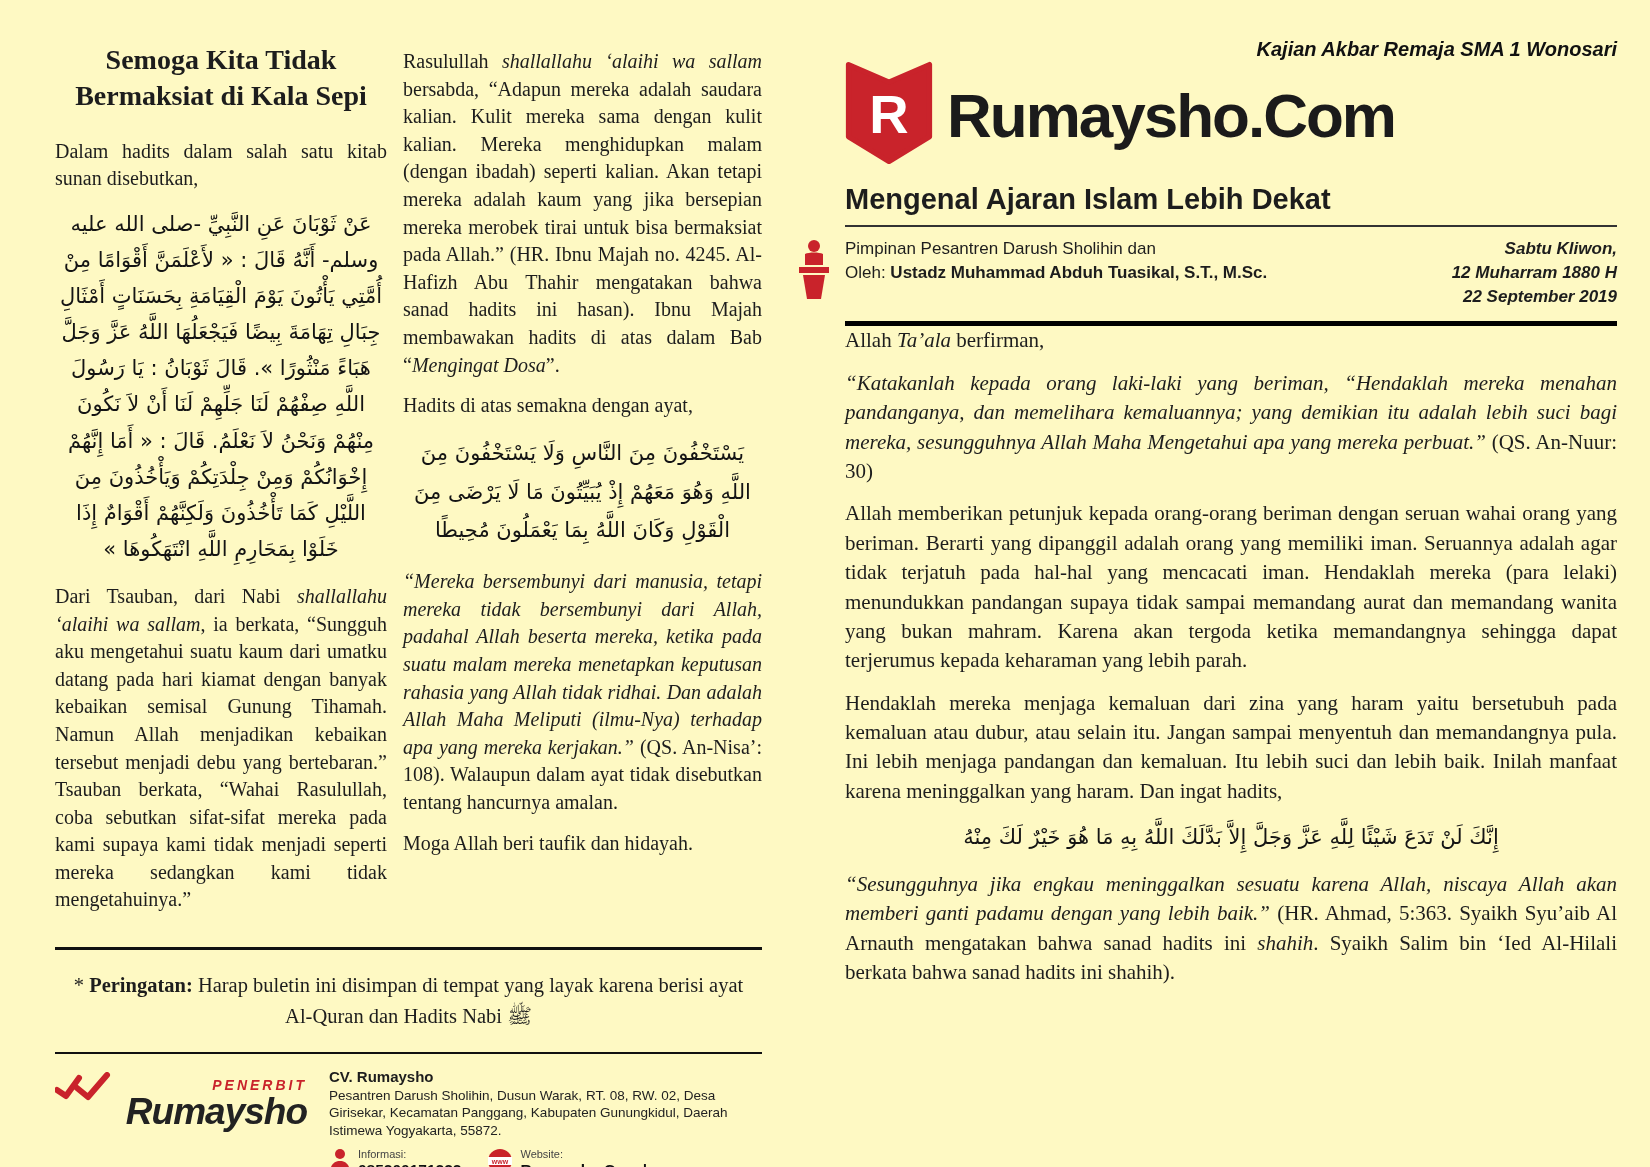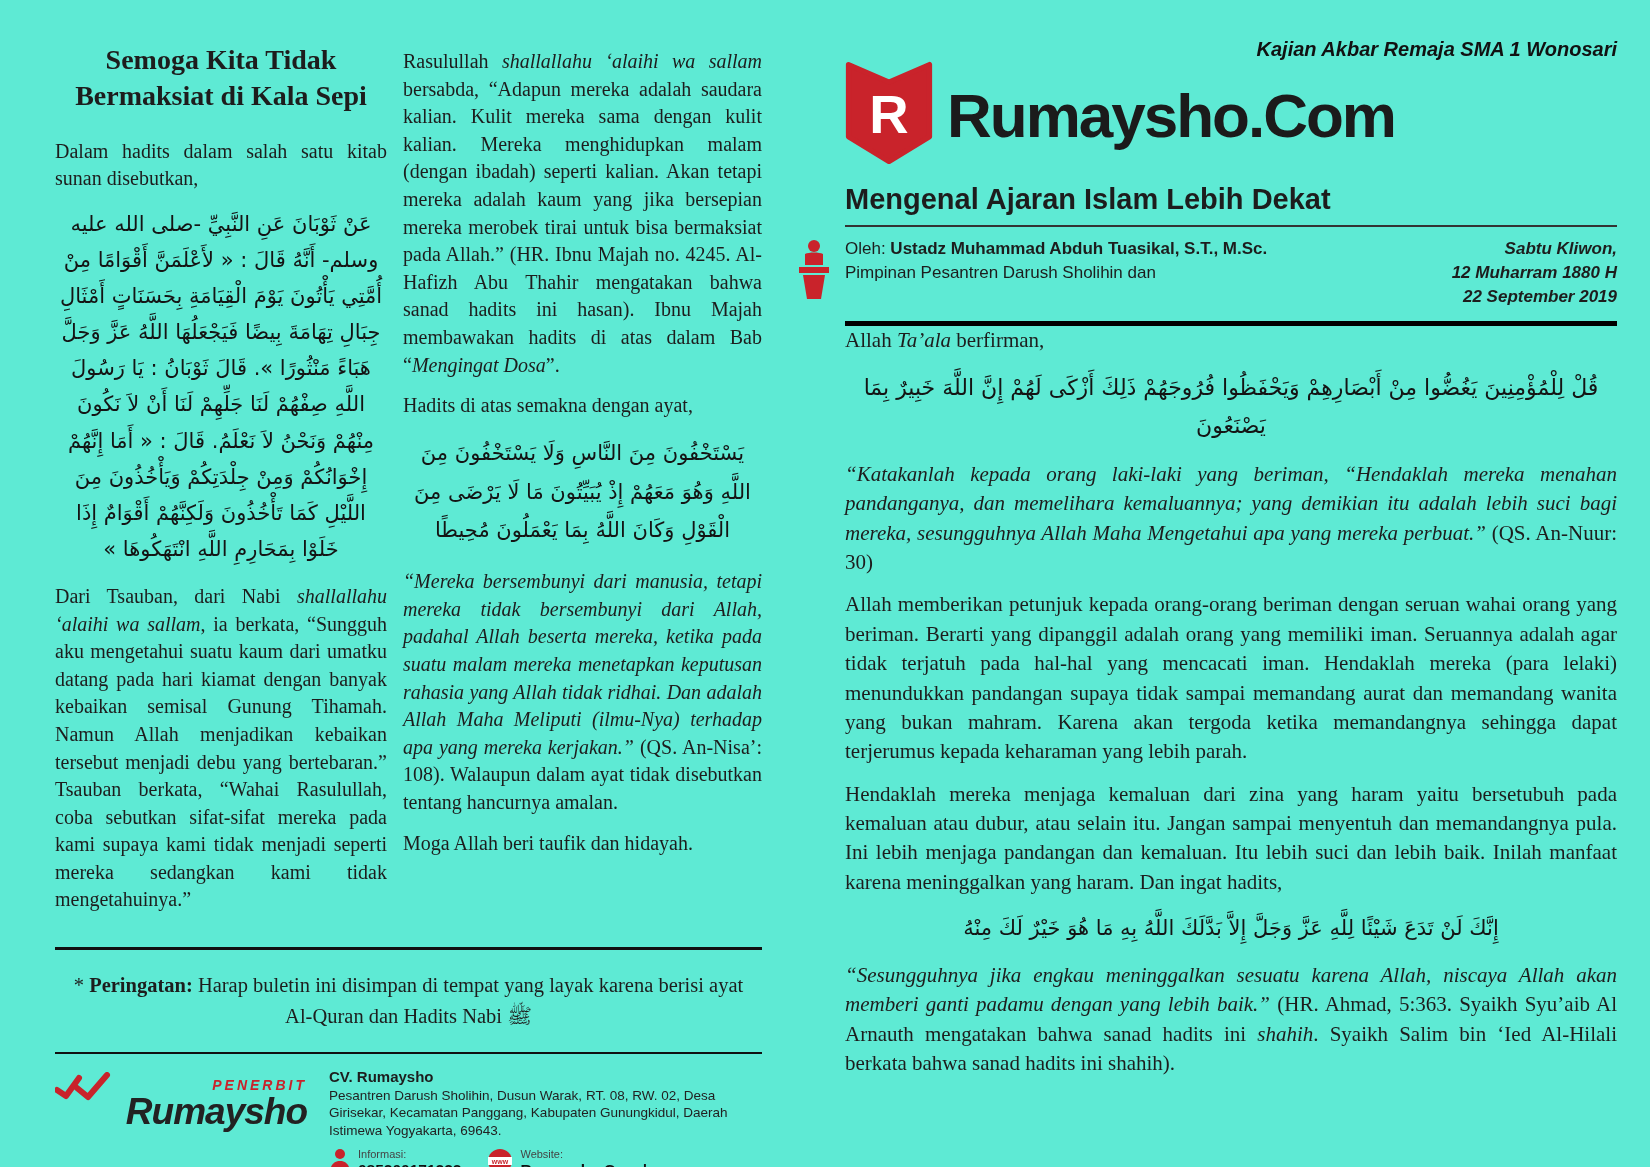--- a/index.html
+++ b/index.html
@@ -1,16 +1,16 @@
 <!DOCTYPE html>
 <html><head>
 <meta charset="utf-8">
 <style>
   html,body{margin:0;padding:0;background:#ffffff;}
-  .sheet{position:relative;width:1650px;height:1167px;background:#5eead4;overflow:hidden;
+  .sheet{position:relative;width:1650px;height:1167px;background:#fef9c3;overflow:hidden;
          color:#1d1d1d;font-family:"Liberation Serif",serif;}
   
   .rt-i{font-style:italic;}
   .rt-b{font-weight:bold;}
   .arabic{font-family:"DejaVu Sans",sans-serif;direction:rtl;text-align:center;color:#141414;}
   p{margin:0;}
   
   .page-left{position:absolute;left:55px;top:36px;width:707px;}
   .cols{display:flex;gap:16px;}
   .col1{width:332px;}
@@ -91,21 +91,21 @@
             <path d="M22 16 L33 25 L52 3" fill="none" stroke="#c9232b" stroke-width="6" stroke-linecap="round" stroke-linejoin="round"></path>
           </svg>
         </span>
         <div class="pub-text">
           <span class="pub-label">PENERBIT</span>
           <span class="pub-name">Rumaysho</span>
         </div>
       </div>
       <div class="pub-info">
         <div class="company">CV. Rumaysho</div>
-        <div class="address">Pesantren Darush Sholihin, Dusun Warak, RT. 08, RW. 02, Desa Girisekar, Kecamatan Panggang, Kabupaten Gunungkidul, Daerah Istimewa Yogyakarta, 69643.</div>
+        <div class="address">Pesantren Darush Sholihin, Dusun Warak, RT. 08, RW. 02, Desa Girisekar, Kecamatan Panggang, Kabupaten Gunungkidul, Daerah Istimewa Yogyakarta, 55872.</div>
         <div class="contact-row">
           <div class="contact">
             <span>
               <svg width="22" height="26" viewBox="0 0 22 26">
                 <circle cx="11" cy="6" r="5" fill="#c9232b"></circle>
                 <path d="M1 25 C1 16 6 13 11 13 C16 13 21 16 21 25 Z" fill="#c9232b"></path>
               </svg>
             </span>
             <div>
               <div class="clabel">Informasi:</div>
@@ -148,37 +148,36 @@
     <div class="byline">
       <span class="speaker">
         <svg width="34" height="62" viewBox="0 0 34 62">
           <circle cx="17" cy="7" r="6" fill="#c9232b"></circle>
           <path d="M8 15 C12 13 22 13 26 15 L26 26 L8 26 Z" fill="#c9232b"></path>
           <path d="M2 28 L32 28 L32 34 L2 34 Z" fill="#c9232b"></path>
           <path d="M6 36 L28 36 L24 60 L10 60 Z" fill="#c9232b"></path>
         </svg>
       </span>
       <div class="by-left">
+        <div>Pimpinan Pesantren Darush Sholihin dan</div>
         <div>
           <span>Oleh: </span><strong>Ustadz Muhammad Abduh Tuasikal, S.T., M.Sc.</strong>
         </div>
-        <div>Pimpinan Pesantren Darush Sholihin dan</div>
       </div>
       <div class="by-right">
         <div>Sabtu Kliwon,</div>
         <div>12 Muharram 1880 H</div>
         <div>22 September 2019</div>
       </div>
     </div>
 
     <hr class="rule-thick">
 
 
     <p class="rbody"><span>Allah </span><span class="rt-i">Ta’ala</span><span> berfirman,</span></p>
-    <div class="arabic ar-right" dir="rtl">قُلْ لِلْمُؤْمِنِينَ يَغُضُّوا مِنْ أَبْصَارِهِمْ وَيَحْفَظُوا فُرُوجَهُمْ ذَلِكَ أَزْكَى لَهُمْ إِنَّ اللَّهَ خَبِيرٌ بِمَا يَصْنَعُونَ</div>
     <p class="rbody"><span class="rt-i">“Katakanlah kepada orang laki-laki yang beriman, “Hendaklah mereka menahan pandanganya, dan memelihara kemaluannya; yang demikian itu adalah lebih suci bagi mereka, sesungguhnya Allah Maha Mengetahui apa yang mereka perbuat.”</span><span> (QS. An-Nuur: 30)</span></p>
     <p class="rbody">Allah memberikan petunjuk kepada orang-orang beriman dengan seruan wahai orang yang beriman. Berarti yang dipanggil adalah orang yang memiliki iman. Seruannya adalah agar tidak terjatuh pada hal-hal yang mencacati iman. Hendaklah mereka (para lelaki) menundukkan pandangan supaya tidak sampai memandang aurat dan memandang wanita yang bukan mahram. Karena akan tergoda ketika memandangnya sehingga dapat terjerumus kepada keharaman yang lebih parah.</p>
     <p class="rbody">Hendaklah mereka menjaga kemaluan dari zina yang haram yaitu bersetubuh pada kemaluan atau dubur, atau selain itu. Jangan sampai menyentuh dan memandangnya pula. Ini lebih menjaga pandangan dan kemaluan. Itu lebih suci dan lebih baik. Inilah manfaat karena meninggalkan yang haram. Dan ingat hadits,</p>
     <div class="arabic ar-right2" dir="rtl">إِنَّكَ لَنْ تَدَعَ شَيْئًا لِلَّهِ عَزَّ وَجَلَّ إِلاَّ بَدَّلَكَ اللَّهُ بِهِ مَا هُوَ خَيْرٌ لَكَ مِنْهُ</div>
     <p class="rbody"><span class="rt-i">“Sesungguhnya jika engkau meninggalkan sesuatu karena Allah, niscaya Allah akan memberi ganti padamu dengan yang lebih baik.”</span><span> (HR. Ahmad, 5:363. Syaikh Syu’aib Al Arnauth mengatakan bahwa sanad hadits ini </span><span class="rt-i">shahih</span><span>. Syaikh Salim bin ‘Ied Al-Hilali berkata bahwa sanad hadits ini shahih).</span></p>
 
   </section>
 
 </div>
 

